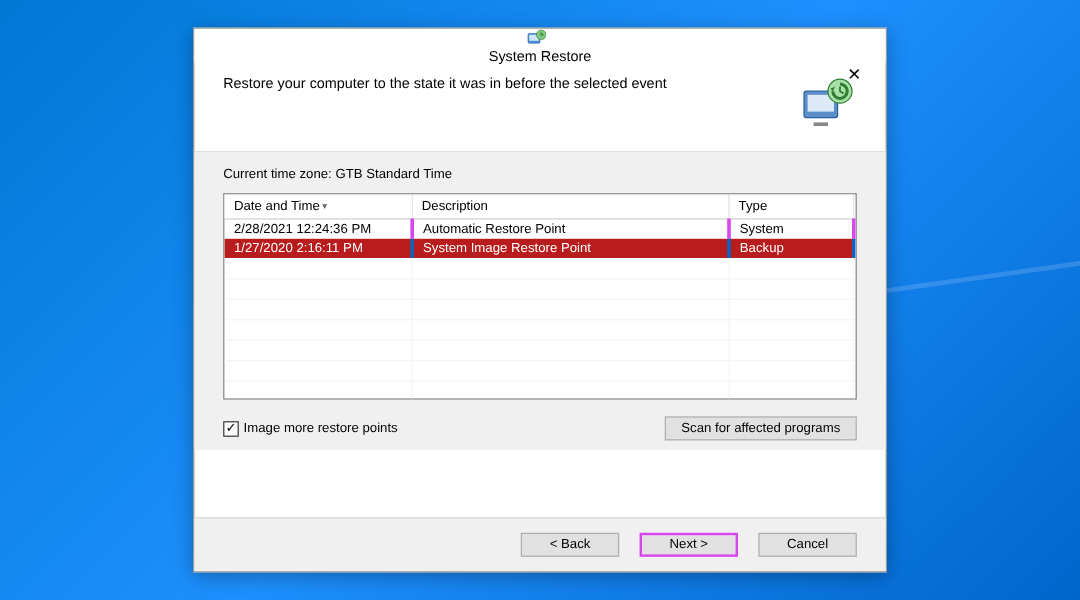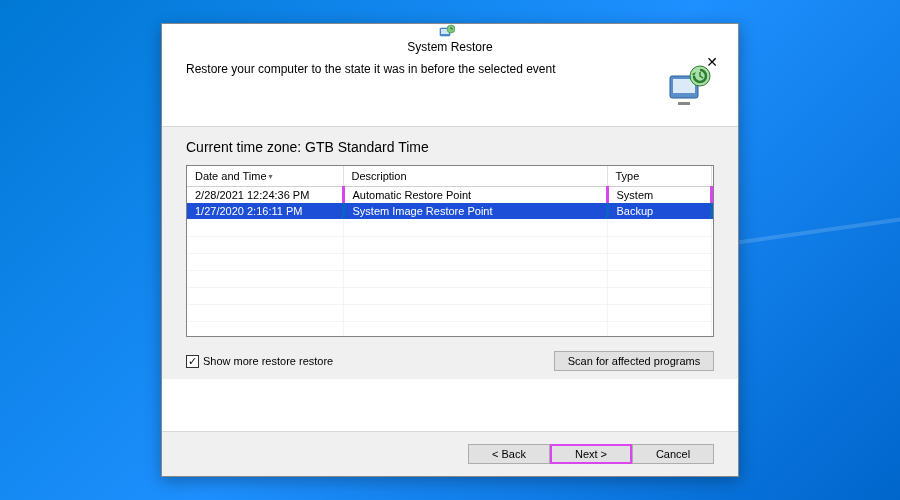--- a/index.html
+++ b/index.html
@@ -39,35 +39,35 @@
       padding: 10px 24px 16px 24px;
       display: flex; align-items: flex-start; justify-content: space-between;
       border-bottom: 1px solid #d8d8d8;
     }
     .header-text { font-size: 12px; font-weight: normal; color: #000; max-width: 440px; }
     .header-icon { width: 48px; height: 48px; }
     .body-panel {
       background: #f0f0f0;
       padding: 12px 24px 8px 24px;
     }
-    .tz-label { font-size: 14px; color: #000; margin-bottom: 10px; }
+    .tz-label { font-size: 11px; color: #000; margin-bottom: 10px; }
     .table-wrap {
       background: #fff; border: 1px solid #828282;
       height: 172px; overflow: hidden;
     }
     table { width: 100%; border-collapse: collapse; font-size: 11px; }
     thead th {
       text-align: left; font-weight: normal; padding: 4px 8px;
       background: #fff; border-right: 1px solid #e0e0e0; border-bottom: 1px solid #d0d0d0;
       position: relative;
     }
     thead th .sort { font-size: 8px; color: #666; position: relative; top: -1px; margin-left: 2px;}
     tbody td { padding: 2px 8px; border-right: 3px solid #d946ef; }
     tbody tr.empty td { height: 17px; border-right: 1px solid #f4f4f4; border-bottom: 1px solid #f4f4f4;}
-    tbody tr.sel { background: #1d4ed8; color: #fff; }
+    tbody tr.sel { background: #b91c1c; color: #fff; }
     tbody tr.sel td { border-right-color: #0a64c2; }
 
     .below-table {
       display: flex; align-items: center; justify-content: space-between;
       margin-top: 14px;
     }
     .checkbox-wrap { display: flex; align-items: center; font-size: 11px; gap: 4px; }
     .cb {
       width: 13px; height: 13px; border: 1px solid #333; background: #fff;
       display: inline-flex; align-items: center; justify-content: center;
@@ -75,21 +75,21 @@
     }
     .btn {
       font-size: 11px; padding: 3px 12px; min-width: 82px; text-align: center;
       background: #e1e1e1; border: 1px solid #adadad; cursor: default;
     }
     .btn.wide { min-width: 160px; text-align: center; }
     .btn.default { border: 2px solid #d946ef; padding: 2px 11px; }
     .footer {
       position: absolute; bottom: 0; left: 0; right: 0;
       background: #f0f0f0; border-top: 1px solid #d8d8d8;
-      padding: 12px 24px; display: flex; justify-content: flex-end; gap: 0;
+      padding: 12px 24px; display: flex; justify-content: flex-end; gap: 17px;
     }
     .col-date { width: 156px; }
     .col-desc { width: 264px; }
     .col-type { }
   </style>
 </head>
 <body>
 
 <div class="bg-logo">
   <div class="v1"></div>
@@ -204,21 +204,21 @@
             </tr>
           </tbody>
       </table>
     </div>
 
     <div class="below-table">
       <label class="checkbox-wrap">
         <span class="cb">
           <span>✓</span>
         </span>
-        <span>Show more restore restore</span>
+        <span>Image more restore points</span>
       </label>
       <div class="btn wide">Scan for affected programs</div>
     </div>
   </div>
 
   <div class="footer">
     <div class="btn">&lt; Back</div>
     <div class="btn default">Next &gt;</div>
     <div class="btn">Cancel</div>
   </div>

